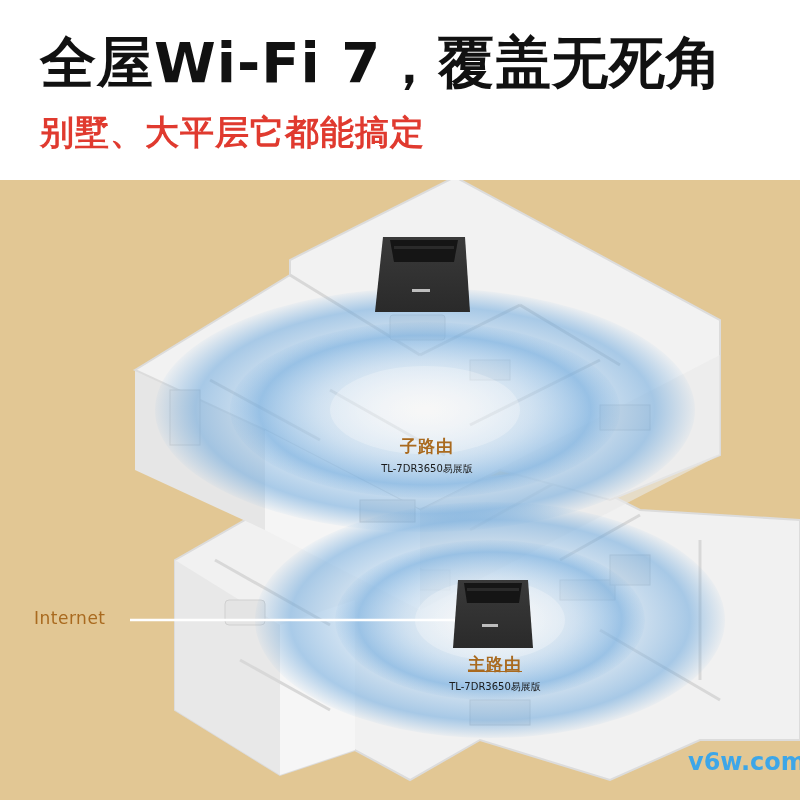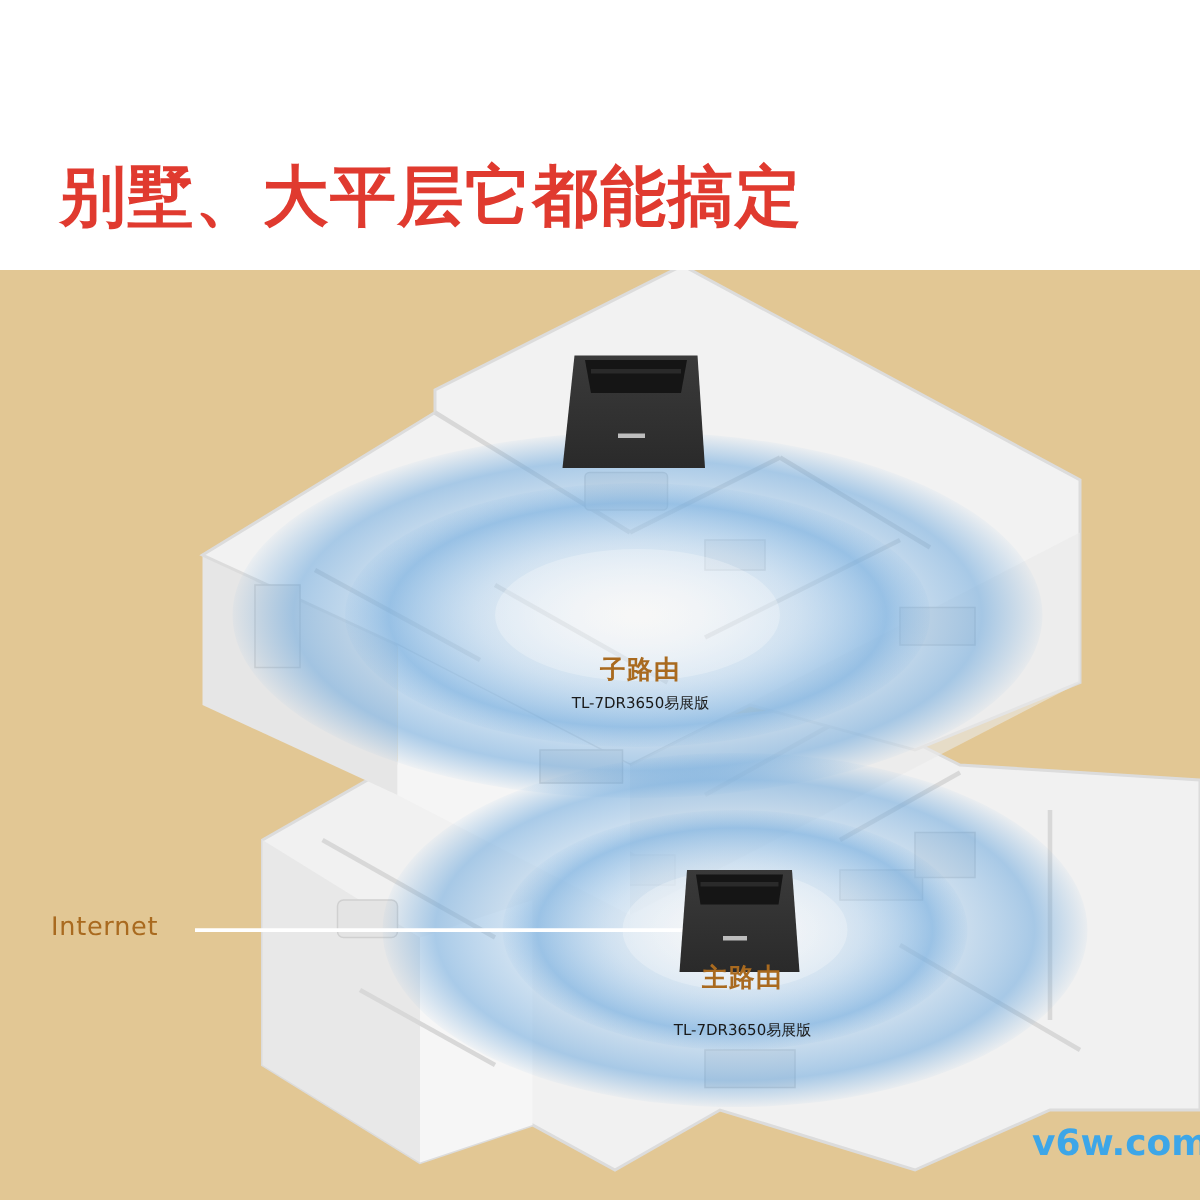--- a/index.html
+++ b/index.html
@@ -7,21 +7,21 @@
     body { position: relative; font-family: "DejaVu Sans", "Liberation Sans", sans-serif; }
 
     .header { position: absolute; left: 0; top: 0; width: 800px; height: 180px; background: #ffffff; }
     .headline {
       position: absolute; left: 40px; top: 28px;
       font-size: 56px; font-weight: bold; color: #111111; letter-spacing: 1px;
       line-height: 70px; white-space: nowrap;
     }
     .subhead {
       position: absolute; left: 40px; top: 110px;
-      font-size: 44px; font-weight: bold; color: #e03a2f; letter-spacing: 1px;
+      font-size: 34px; font-weight: bold; color: #e03a2f; letter-spacing: 1px;
       line-height: 44px; white-space: nowrap;
     }
 
     .scene { position: absolute; left: 0; top: 180px; width: 800px; height: 620px; background: #e2c794; overflow: hidden; }
     .scene svg { position: absolute; left: 0; top: 0; }
 
     .label-title {
       position: absolute; font-size: 17px; font-weight: bold; color: #a96a1f;
       white-space: nowrap; transform: translateX(-50%); letter-spacing: 1px;
     }
@@ -35,20 +35,21 @@
     }
     .watermark {
       position: absolute; left: 688px; top: 568px;
       font-size: 24px; font-weight: bold; color: #3da6e8;
     }
   </style>
 </head>
 <body>
 
 <div class="header">
+  <div class="headline">全屋Wi-Fi 7，覆盖无死角</div>
   <div class="subhead">别墅、大平层它都能搞定</div>
 </div>
 
 <div class="scene">
   <svg width="800" height="620" viewBox="0 0 800 620">
     <defs>
       <radialGradient id="sig" cx="50%" cy="50%" r="50%">
         <stop offset="0%" stop-color="#ffffff" stop-opacity="0.1"></stop>
         <stop offset="55%" stop-color="#a8cdee" stop-opacity="0.35"></stop>
         <stop offset="85%" stop-color="#6aa7dd" stop-opacity="0.55"></stop>
@@ -131,18 +132,18 @@
       <polygon points="458,400 528,400 533,468 453,468" fill="url(#routerBody)"></polygon>
       <polygon points="464,403 522,403 519,423 467,423" fill="#151515"></polygon>
       <rect x="467" y="408" width="52" height="3" fill="#2a2a2a"></rect>
       <rect x="482" y="444" width="16" height="3" fill="#bdbdbd"></rect>
     </g>
   </svg>
 
   <div class="label-title" style="left:427px; top:255px;">子路由</div>
   <div class="label-model" style="left:427px; top:282px;">TL-7DR3650易展版</div>
 
-  <div class="label-title" style="left:495px; top:460px;">主路由</div>
+  <div class="label-title" style="left:495px; top:473px;text-decoration:underline;">主路由</div>
   <div class="label-model" style="left:495px; top:500px;">TL-7DR3650易展版</div>
 
   <div class="internet-label">Internet</div>
   <div class="watermark">v6w.com</div>
 </div>
 
 </body></html>

